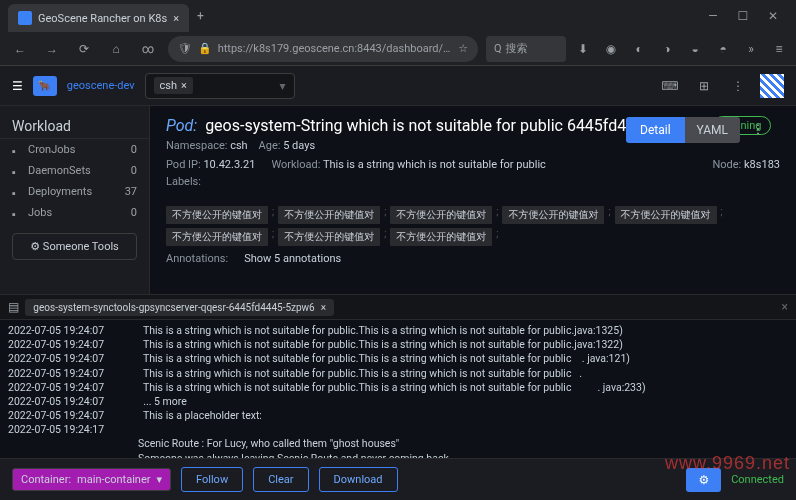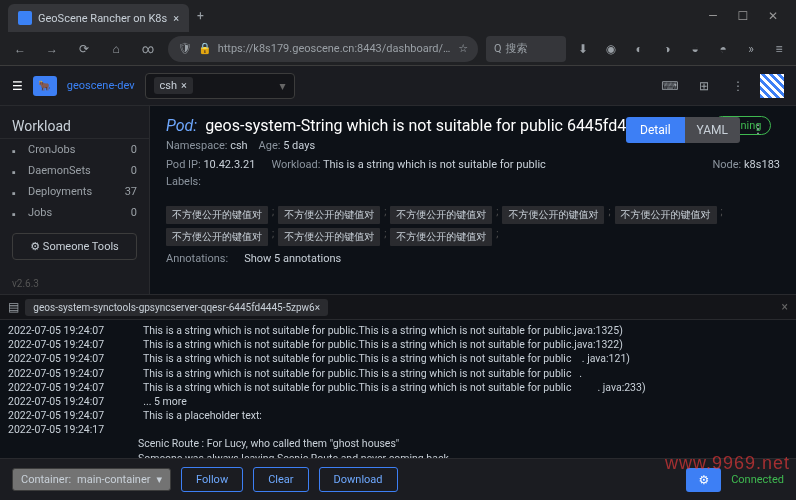--- a/index.html
+++ b/index.html
@@ -44,26 +44,26 @@
 .info-row .k { color:#8b949e; }
 .info-row .v { color:#c9d1d9; }
 .chips { display:flex; flex-wrap:wrap; gap:4px; margin:2px 0; }
 .chip { background:#2a2b2f; padding:2px 6px; border-radius:1px; font-size:10px; color:#c9d1d9; }
 .chip-sep { color:#555; font-size:10px; }
 .top-btns { position:absolute; right:28px; top:115px; display:flex; gap:0; align-items:flex-end; }
 .btn-detail { background:#3d7ff5; color:#fff; padding:6px 14px; font-size:12px; border-radius:3px 0 0 3px; cursor:pointer; }
 .btn-yaml { background:#4a4b50; color:#c9d1d9; padding:6px 12px; font-size:12px; border-radius:0 3px 3px 0; cursor:pointer; }
 .btn-menu { width:20px; height:28px; display:flex; align-items:center; justify-content:center; margin-left:8px; cursor:pointer; color:#c9d1d9; }
 .log-tab-bar { background:#141519; border-top:1px solid #292a2e; border-bottom:1px solid #292a2e; height:26px; display:flex; align-items:center; padding:0 8px; gap:6px; }
-.log-tab { background:#2a2b2f; padding:3px 8px; border-radius:3px; font-size:10px; display:flex; align-items:center;text-align:right; }
+.log-tab { background:#2a2b2f; padding:3px 8px; border-radius:3px; font-size:10px; display:flex; gap:6px; align-items:center;text-align:right; }
 .logs { background:#0d1117; font-family:"Consolas","Courier New",monospace; font-size:10.5px; line-height:1.35; padding:4px 8px; height:152px; overflow:hidden; white-space:pre; color:#c9d1d9; }
 .log-line { display:flex; }
 .ts { color:#c9d1d9; min-width:130px; }
 .bottom-bar { position:absolute; bottom:0; left:0; right:0; height:42px; background:#1b1c21; border-top:1px solid #292a2e; display:flex; align-items:center; padding:0 12px; gap:10px; }
-.container-sel { background:#737373; border:1px solid #3c3c3c; padding:4px 8px; border-radius:3px; font-size:11px; display:flex; gap:6px; align-items:flex-start; cursor:pointer; }
+.container-sel { background:#a21caf; border:1px solid #3c3c3c; padding:4px 8px; border-radius:3px; font-size:11px; display:flex; gap:6px; align-items:flex-start; cursor:pointer; }
 .btn { padding:5px 14px; border-radius:3px; font-size:11px; cursor:pointer; border:1px solid #3d7ff5; color:#6ea8fe; background:transparent; }
 .btn-primary { background:#3d7ff5; color:#fff; border:none; padding:5px 12px; border-radius:3px; }
 .bottom-right { margin-left:auto; display:flex; gap:10px; align-items:center; }
 .conn { color:#3fb950; font-size:11px; }
 .watermark { position:absolute; right:6px; bottom:26px; color:rgba(255,60,60,0.6); font-size:18px; font-family:Arial; letter-spacing:1px; }
 </style>
 </head>
 <body>
 
 <div class="titlebar">
@@ -149,21 +149,20 @@
         <div class="side-item">
           <span class="sfi">▪</span>
           <span>Jobs</span>
           <span class="count">0</span>
         </div>
       </div>
     <div class="cluster-tools">
       <span>⚙</span>
       <span>Someone Tools</span>
     </div>
-    <div class="version">v2.6.3</div>
   </div>
   <div class="content">
     <div class="pod-title">
       <span class="pod-prefix">Pod:</span>
       <span class="pod-name">geos-system-String which is not suitable for public 6445fd4445-5zpw6</span>
       <span class="badge-run">Running</span>
     </div>
     <div class="meta-line">
       <span class="label">Namespace:</span>
       <span class="val">csh</span>

